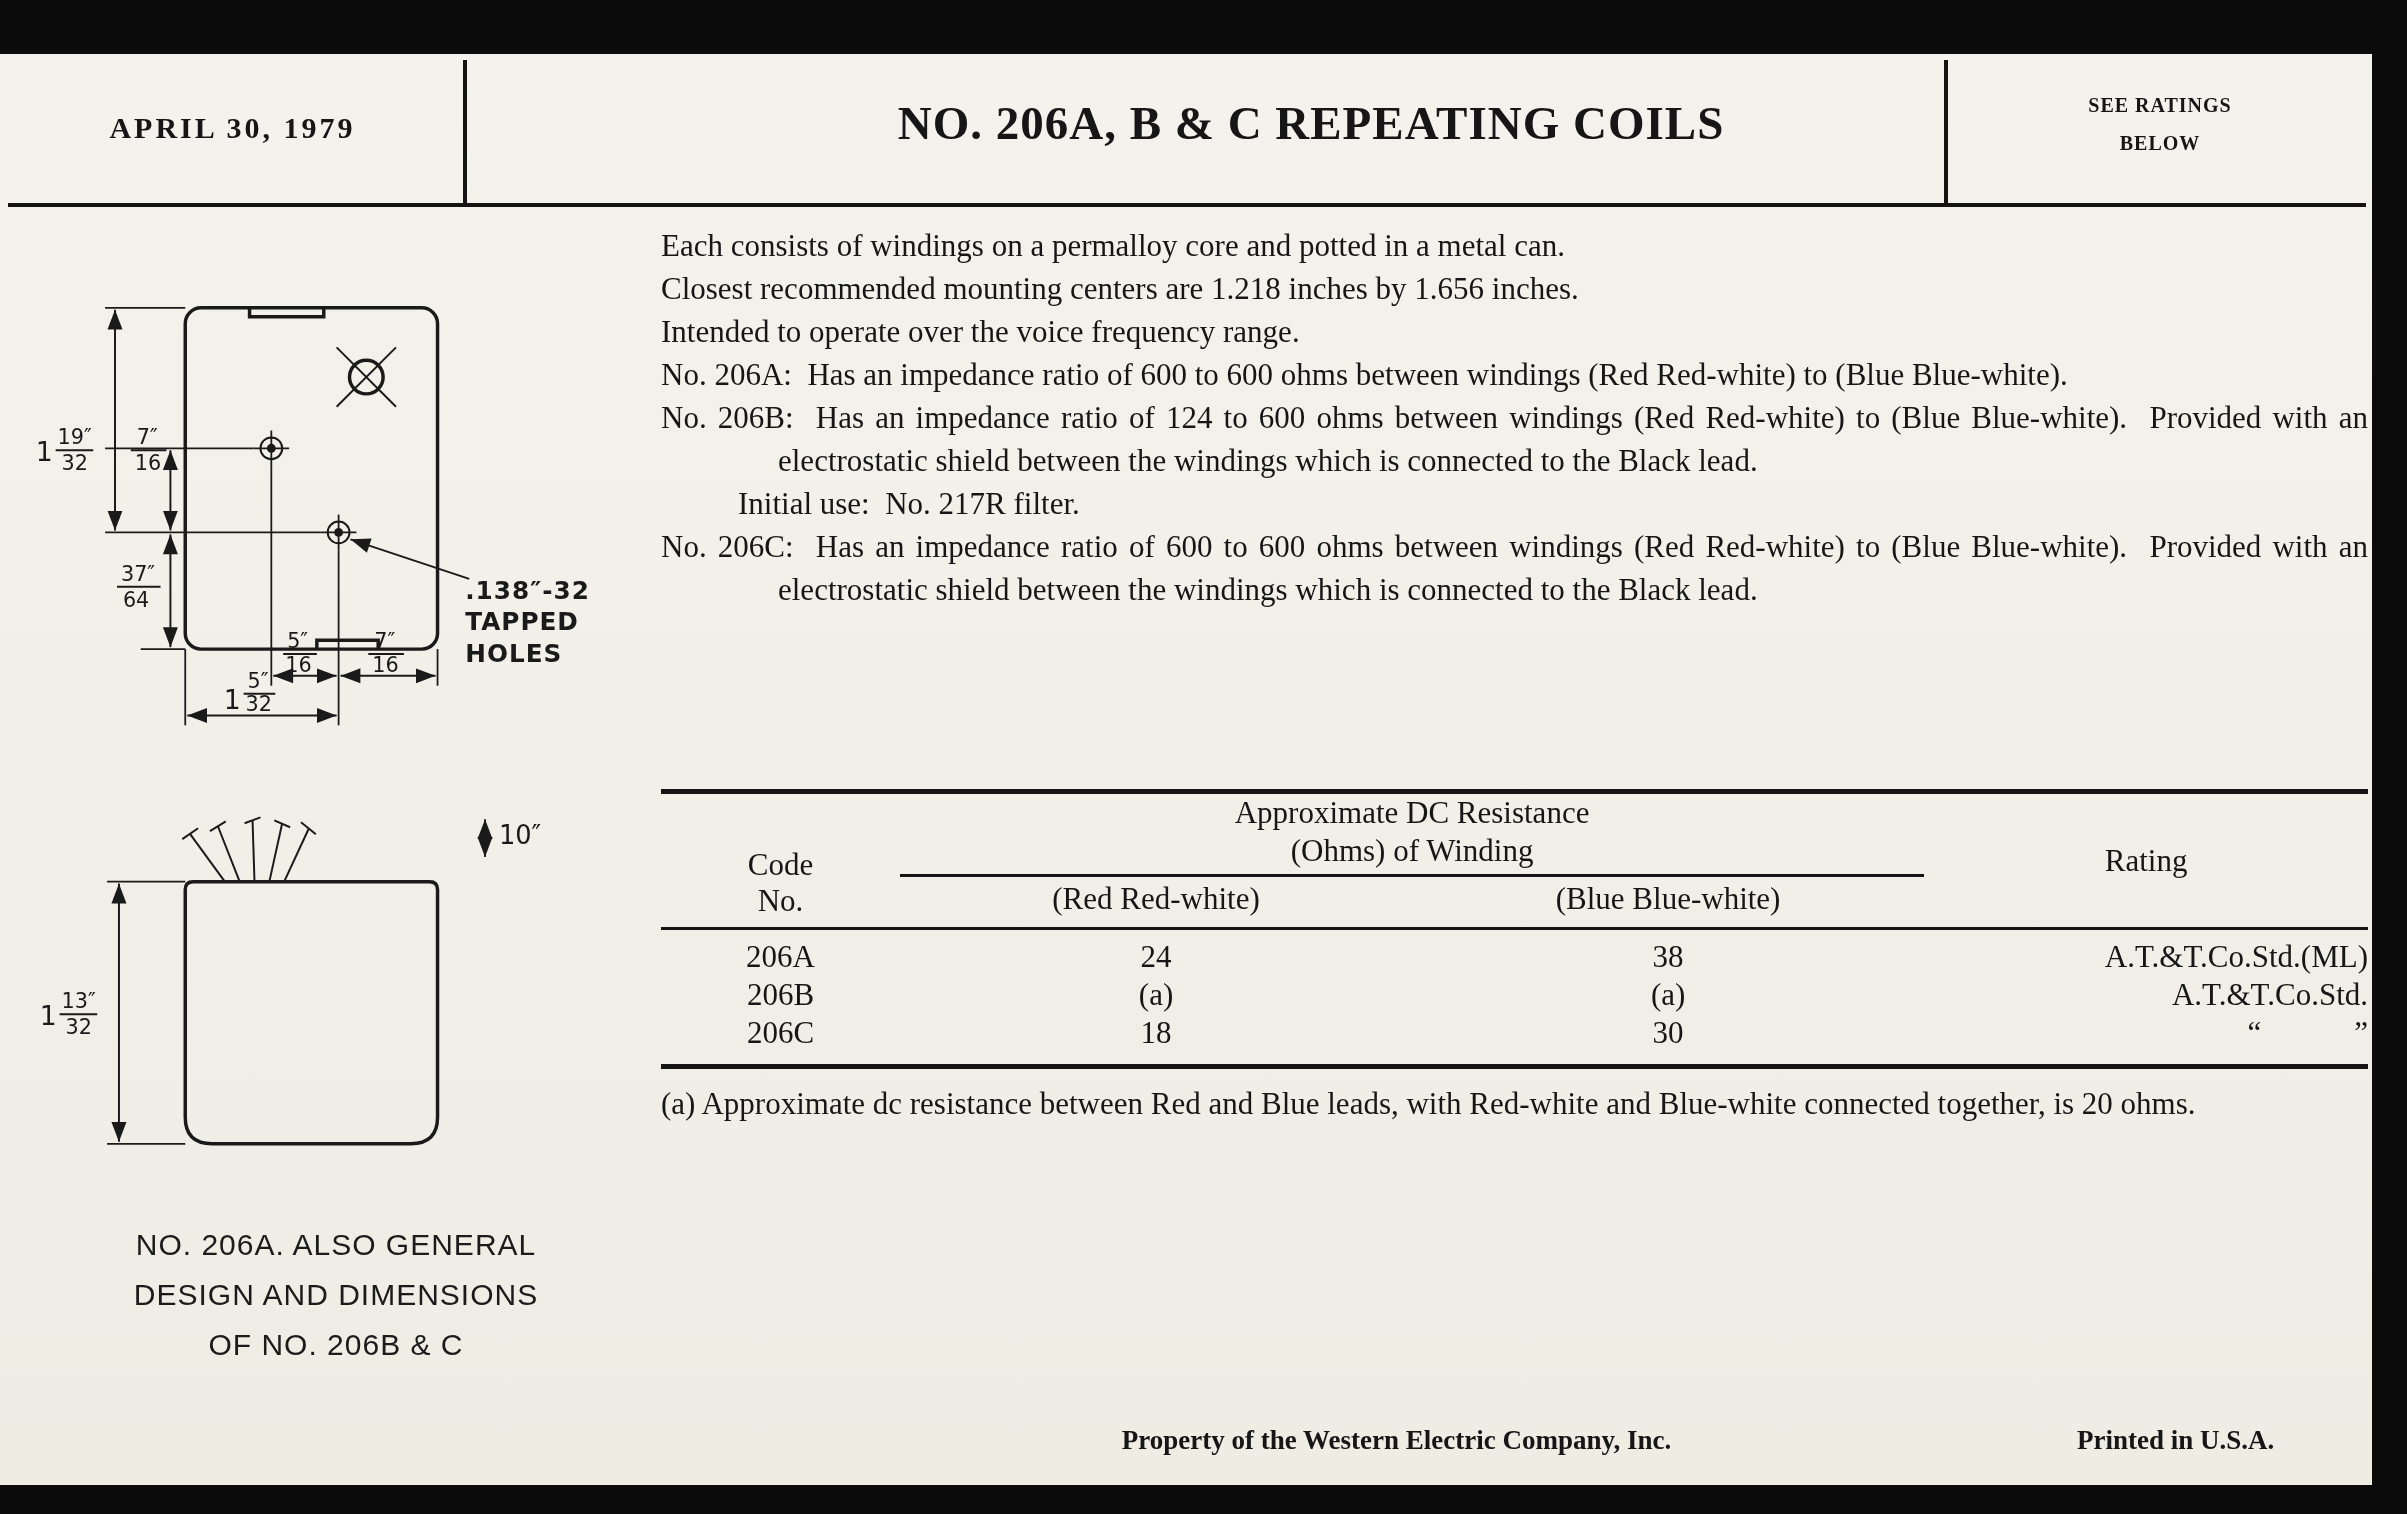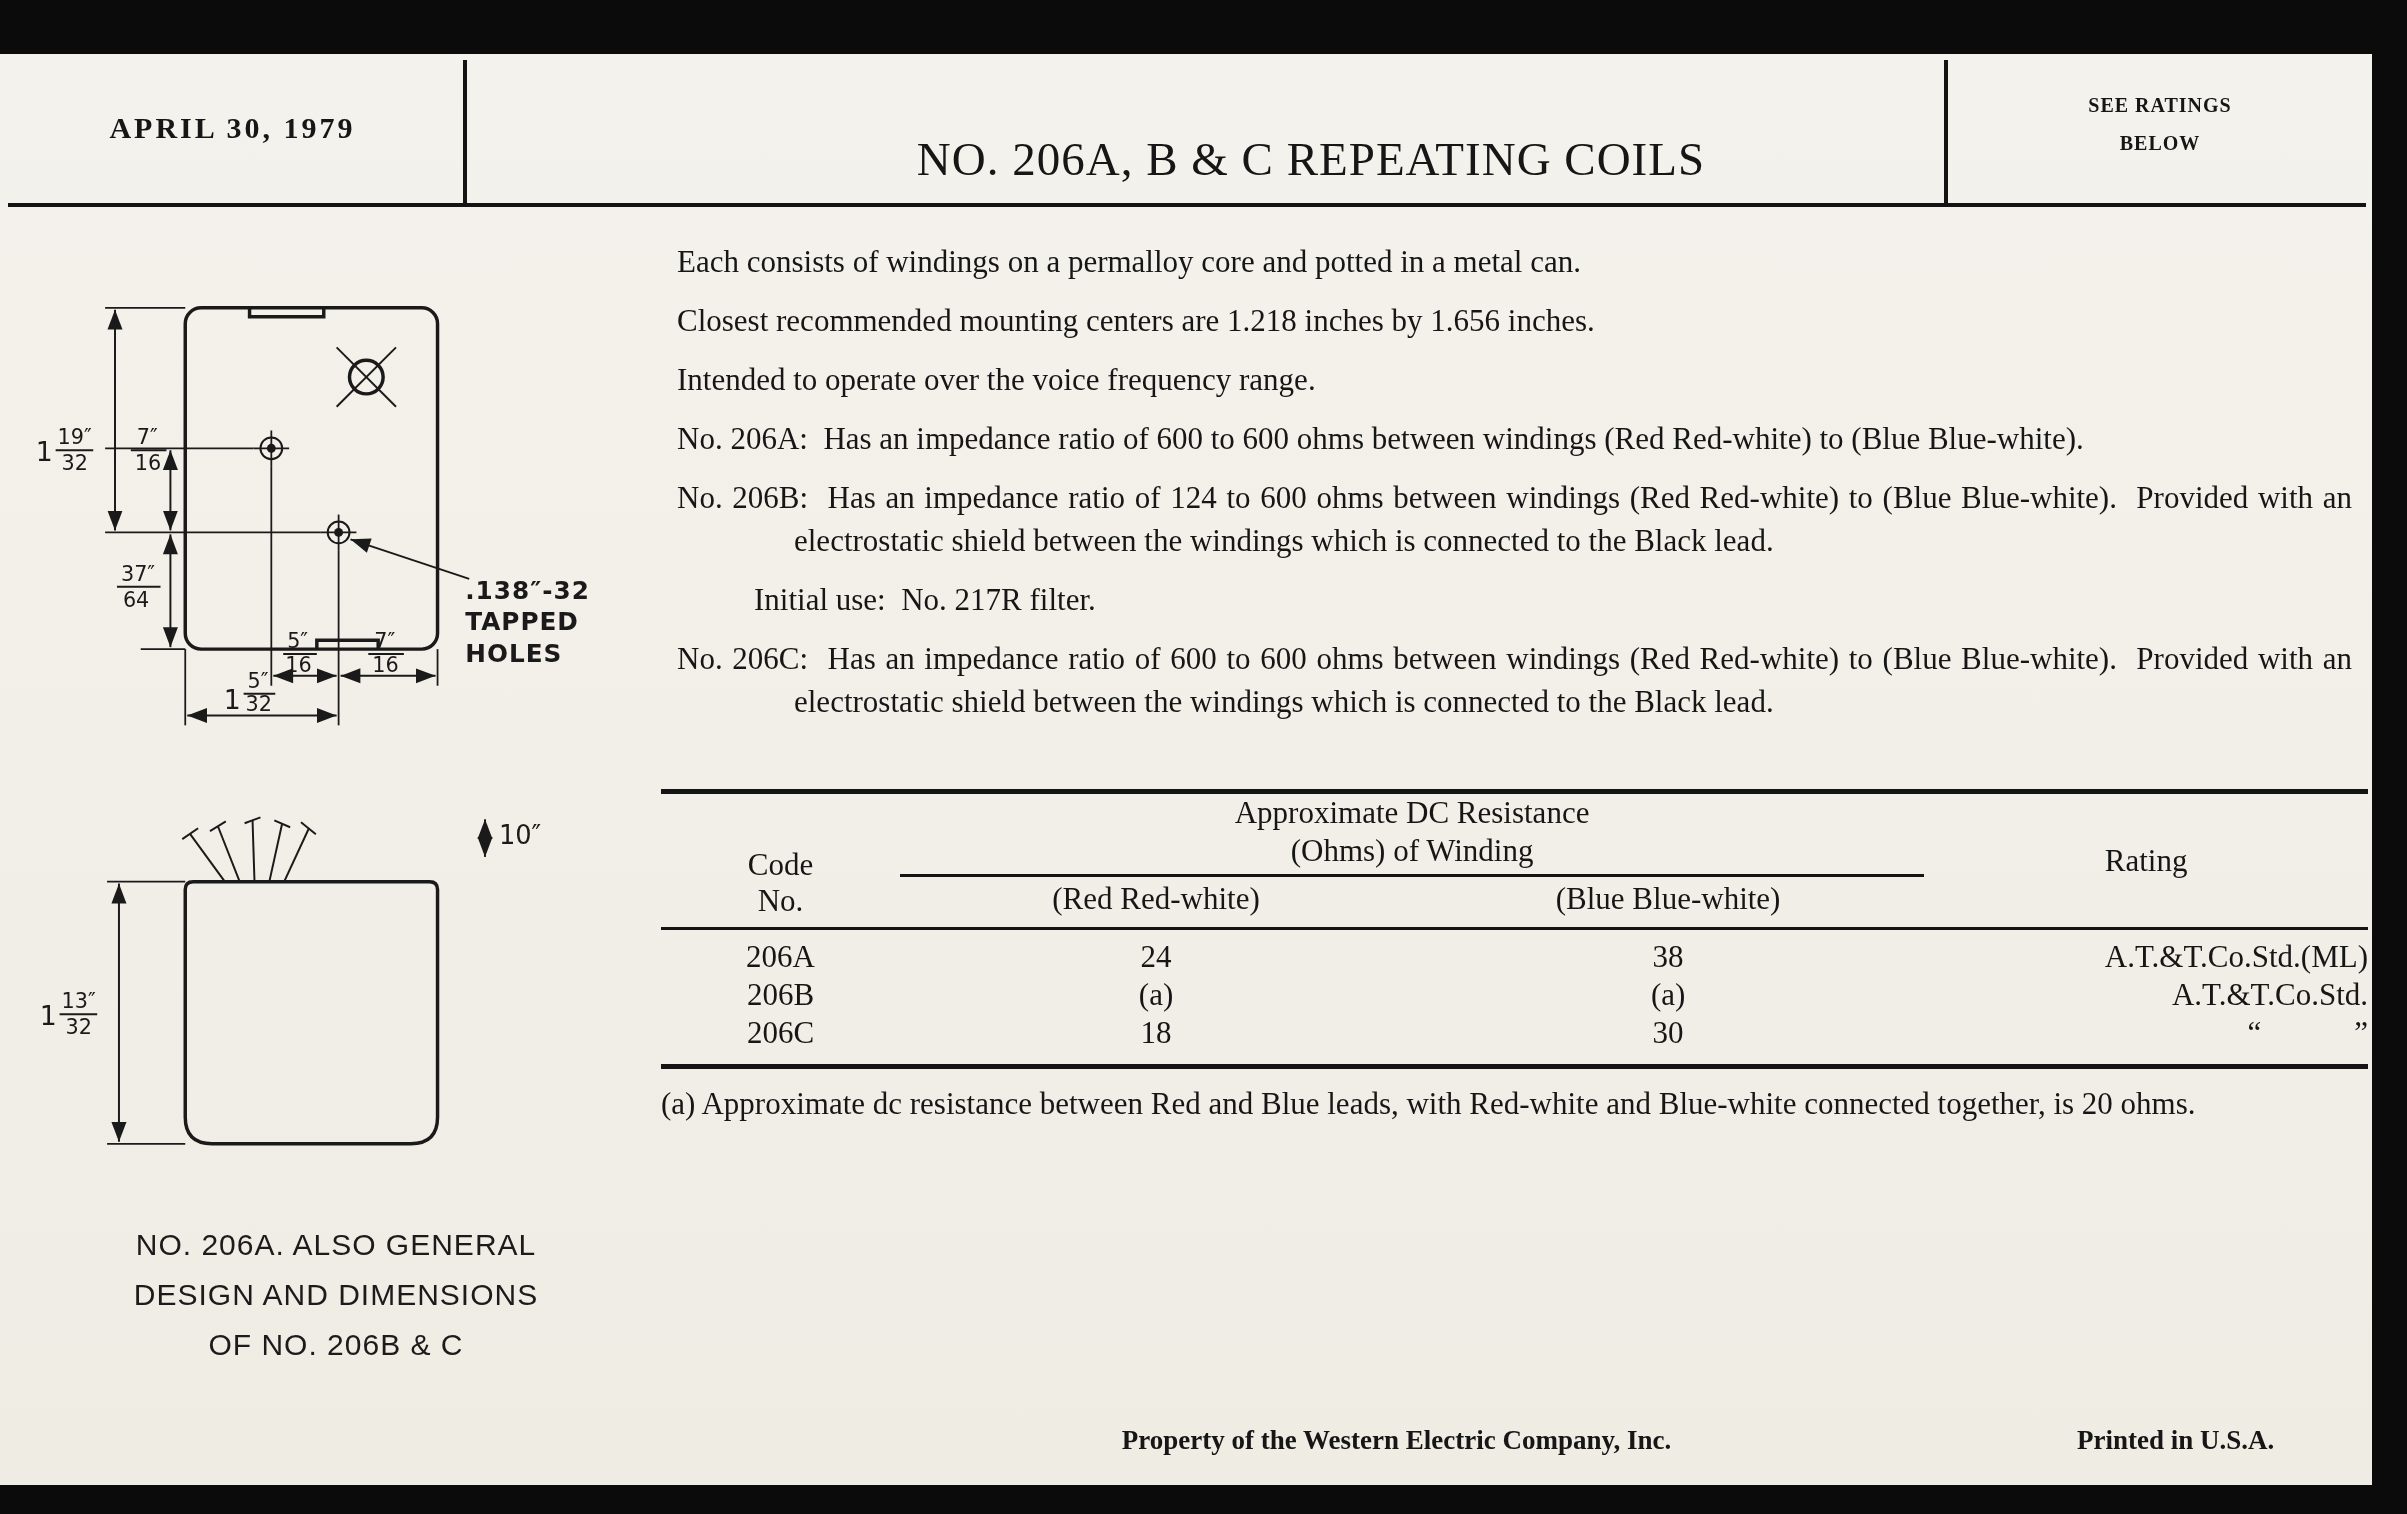--- a/index.html
+++ b/index.html
@@ -16,27 +16,27 @@
     position:absolute;left:0;top:54px;width:2372px;height:1431px;
     background:linear-gradient(#f4f2ec,#efece4);
   }
   .hrule{position:absolute;left:8px;top:149px;width:2358px;height:4px;background:#141414;}
   .vdiv{position:absolute;top:6px;height:147px;width:4px;background:#141414;}
   .vdiv1{left:463px;} .vdiv2{left:1944px;}
 
   .hdr-date{position:absolute;left:0;top:57px;width:465px;text-align:center;
     font-size:30px;font-weight:bold;letter-spacing:3px;}
   .hdr-title{position:absolute;left:467px;top:42px;width:1688px;text-align:center;
-    font-size:47px;font-weight:normal;letter-spacing:1px;margin-top:36px;}
+    font-size:47px;font-weight:bold;letter-spacing:1px;}
   .hdr-note{position:absolute;left:1948px;top:32px;width:424px;text-align:center;
     font-size:20px;font-weight:bold;line-height:38px;letter-spacing:1px;}
 
   .body-col{position:absolute;left:661px;top:170px;width:1707px;
     font-size:31px;line-height:43px;}
-  .body-col p{margin:16px;}
+  .body-col p{margin:0;}
   .hang{padding-left:117px;text-indent:-117px;text-align:justify;}
   .use{padding-left:77px;}
 
   .table-wrap{position:absolute;left:661px;top:735px;width:1707px;}
   table.spec-table{border-collapse:collapse;width:100%;font-size:31px;
     border-top:5px solid #141414;border-bottom:5px solid #141414;}
   .spec-table th{font-weight:normal;padding:0;}
   .spec-table td{padding:0;line-height:38px;}
   col.c-code{width:14%;} col.c-red{width:30%;} col.c-blue{width:30%;} col.c-rating{width:26%;}
   th.th-code{vertical-align:bottom;text-align:center;line-height:36px;

